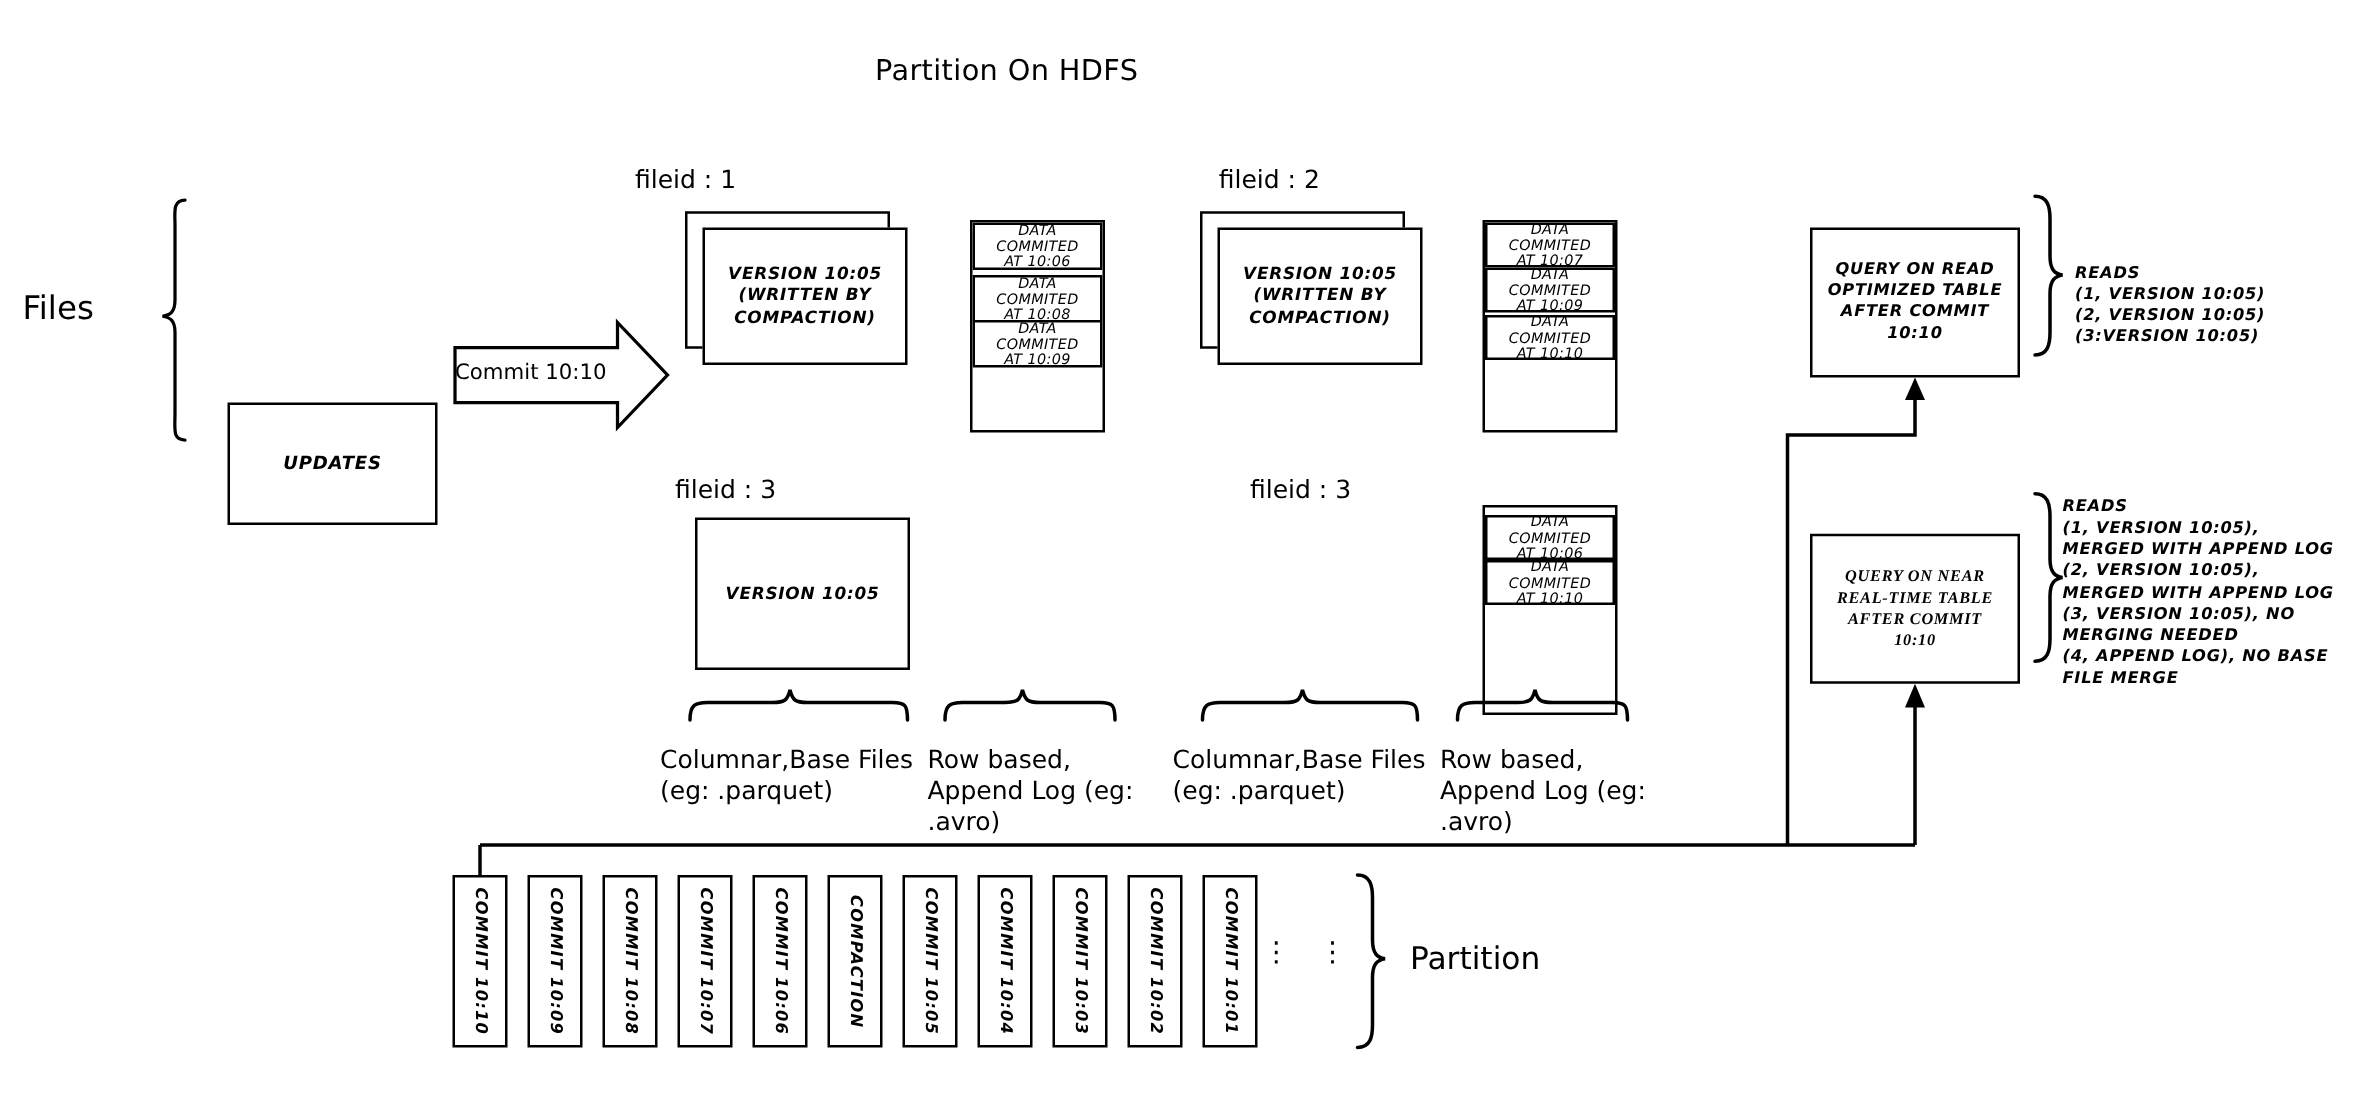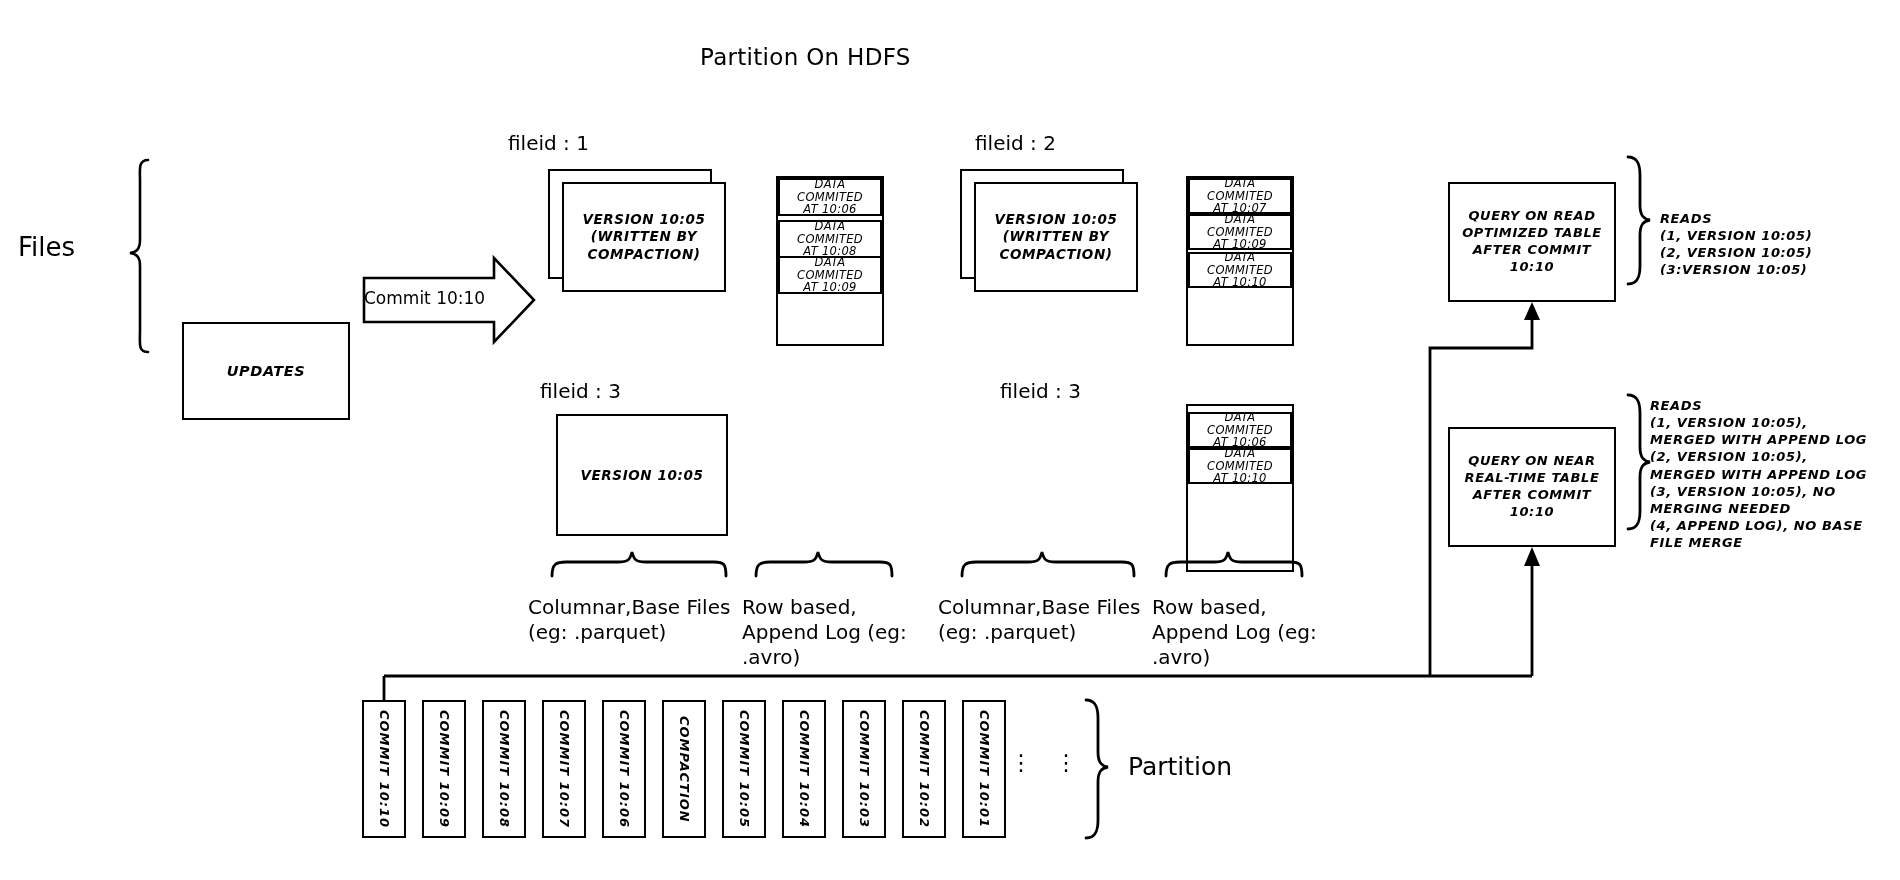--- a/index.html
+++ b/index.html
@@ -138,21 +138,21 @@
 Append Log  (eg:
 .avro)</div>
 
   <div class="box" style="left:1448px;top:182px;width:168px;height:120px;">
     <span class="label-caps" style="font-size:13px;line-height:1.3;white-space:pre-line;">QUERY ON READ
 OPTIMIZED TABLE
 AFTER COMMIT
 10:10</span>
   </div>
   <div class="box" style="left:1448px;top:427px;width:168px;height:120px;">
-    <span class="label-caps" style="font-size:13px;line-height:1.3;white-space:pre-line;">QUERY ON NEAR
+    <span class="label-caps" style="font-size:13px;line-height:1.3;white-space:pre-line;font-family:Liberation Serif, serif;">QUERY ON NEAR
 REAL-TIME TABLE
 AFTER COMMIT
 10:10</span>
   </div>
 
   <svg class="ov" aria-hidden="true">
 
     <path d="M 1628 157 C 1638 157 1640 165 1640 175 L 1640 205 C 1640 216 1644 219 1650 220
              C 1644 221 1640 224 1640 235 L 1640 266 C 1640 276 1638 284 1628 284" fill="none" stroke="#000" stroke-width="2.8" stroke-linecap="round"></path>
 

